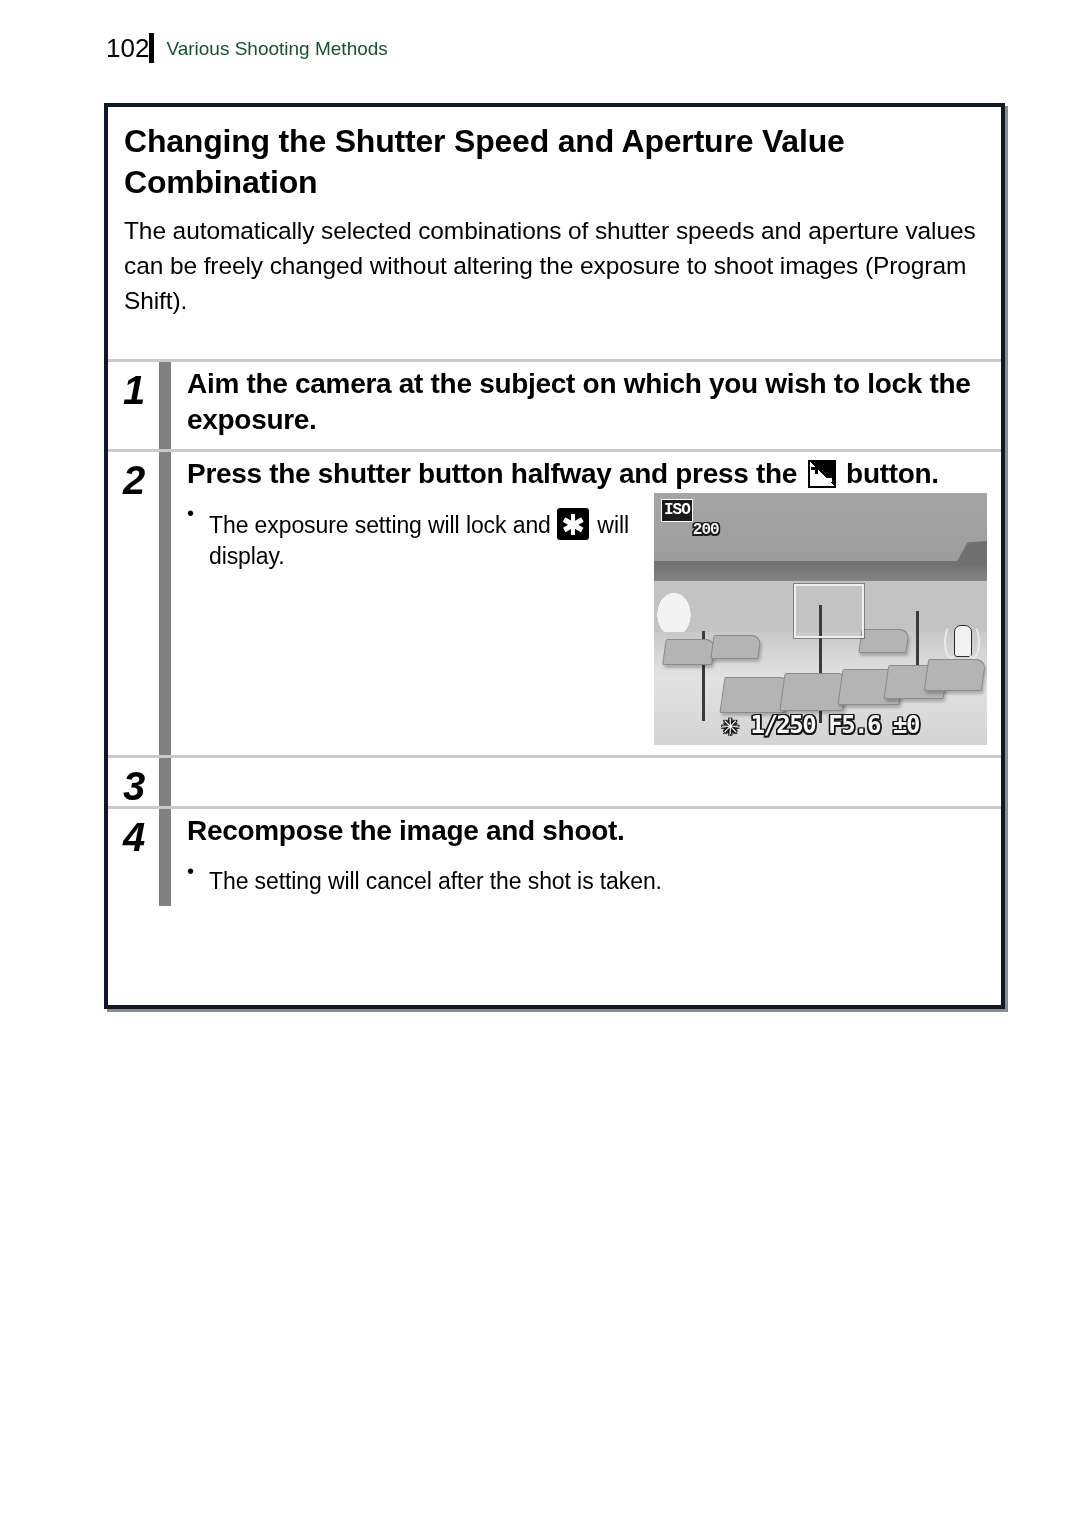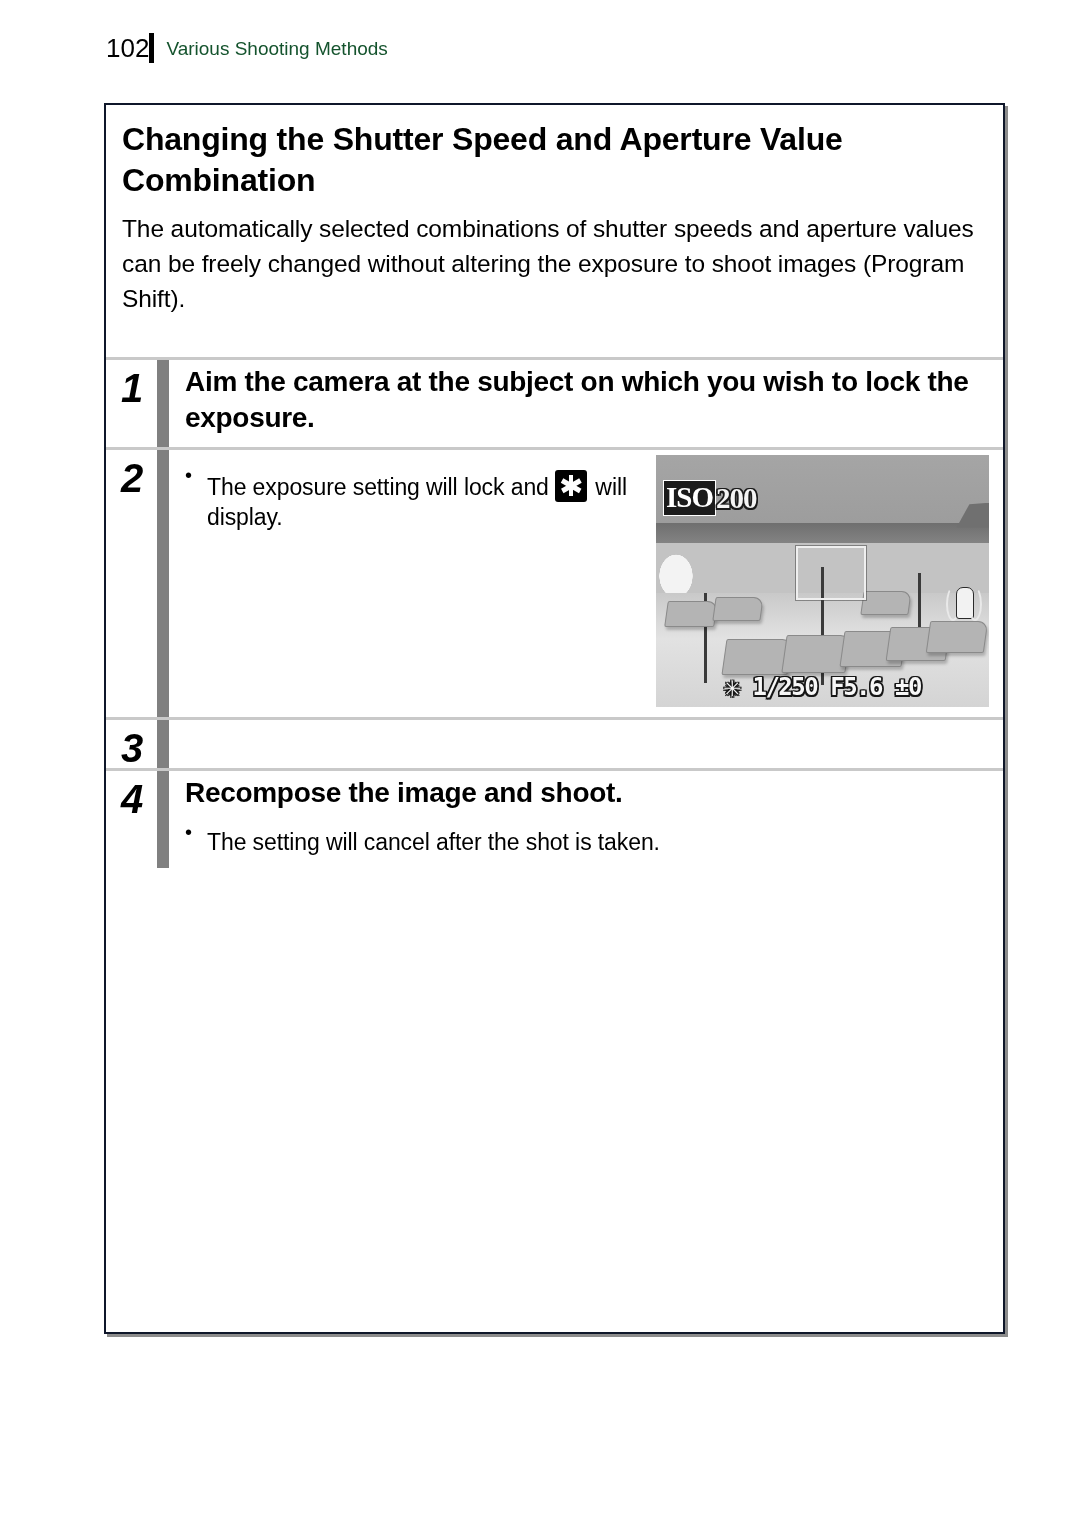--- a/index.html
+++ b/index.html
@@ -44,22 +44,22 @@
     color: #14532d;
     line-height: 1;
   }
 
   
   .content-box {
     position: absolute;
     left: 104px;
     top: 103px;
     width: 901px;
-    height: 1231px;
-    border: 2px solid #0f172a;
+    height: 906px;
+    border: 4px solid #0f172a;
     box-sizing: border-box;
     background: #ffffff;
     box-shadow: 3px 3px 0 0 rgba(0,0,0,0.45);
   }
 
   .section-title {
     margin: 14px 20px 0 16px;
     font-size: 32px;
     font-weight: bold;
     line-height: 1.27;
@@ -273,23 +273,23 @@
     height: 20%;
     border: 2px solid #efefef;
     box-shadow: 0 0 0 1px rgba(60,60,60,0.5);
   }
 
   .lcd-iso {
     position: absolute;
     left: 7px;
     top: 6px;
     display: flex;
-    align-items: flex-end;
-    font-family: Liberation Serif, serif;
-    font-size: 29px;
+    align-items: flex-start;
+    font-family: Liberation Mono, monospace;
+    font-size: 16px;
     font-weight: bold;
     line-height: 1;
     letter-spacing: -1px;
   }
   .iso-tag {
     background: #1b1b1b;
     color: #ffffff;
     padding: 2px 2px 3px 2px;
     border: 1px solid #ffffff;
   }
@@ -377,20 +377,21 @@
       </div>
     </div>
 
     <div class="step">
       <div class="step-num-col">
         <div class="step-num">2</div>
       </div>
       <div class="step-bar"></div>
       <div class="step-body">
 
+        <div class="step-heading"><span>Press the shutter button halfway and press the </span><span class="icon-expcomp"><span class="ec-inner"></span><span class="ec-plus-v"></span><span class="ec-plus-h"></span><span class="ec-minus"></span></span><span> button.</span></div>
 
         <div class="step2-cols">
           <div class="step2-note">
             <div class="step-note">
               <div class="note-bullet">•</div>
               <div class="note-text"><span>The exposure setting will lock and </span><span class="icon-aelock"><span class="ast a1"></span><span class="ast a2"></span><span class="ast a3"></span></span><span> will display.</span></div>
             </div>
           </div>
 
           <div class="lcd">

